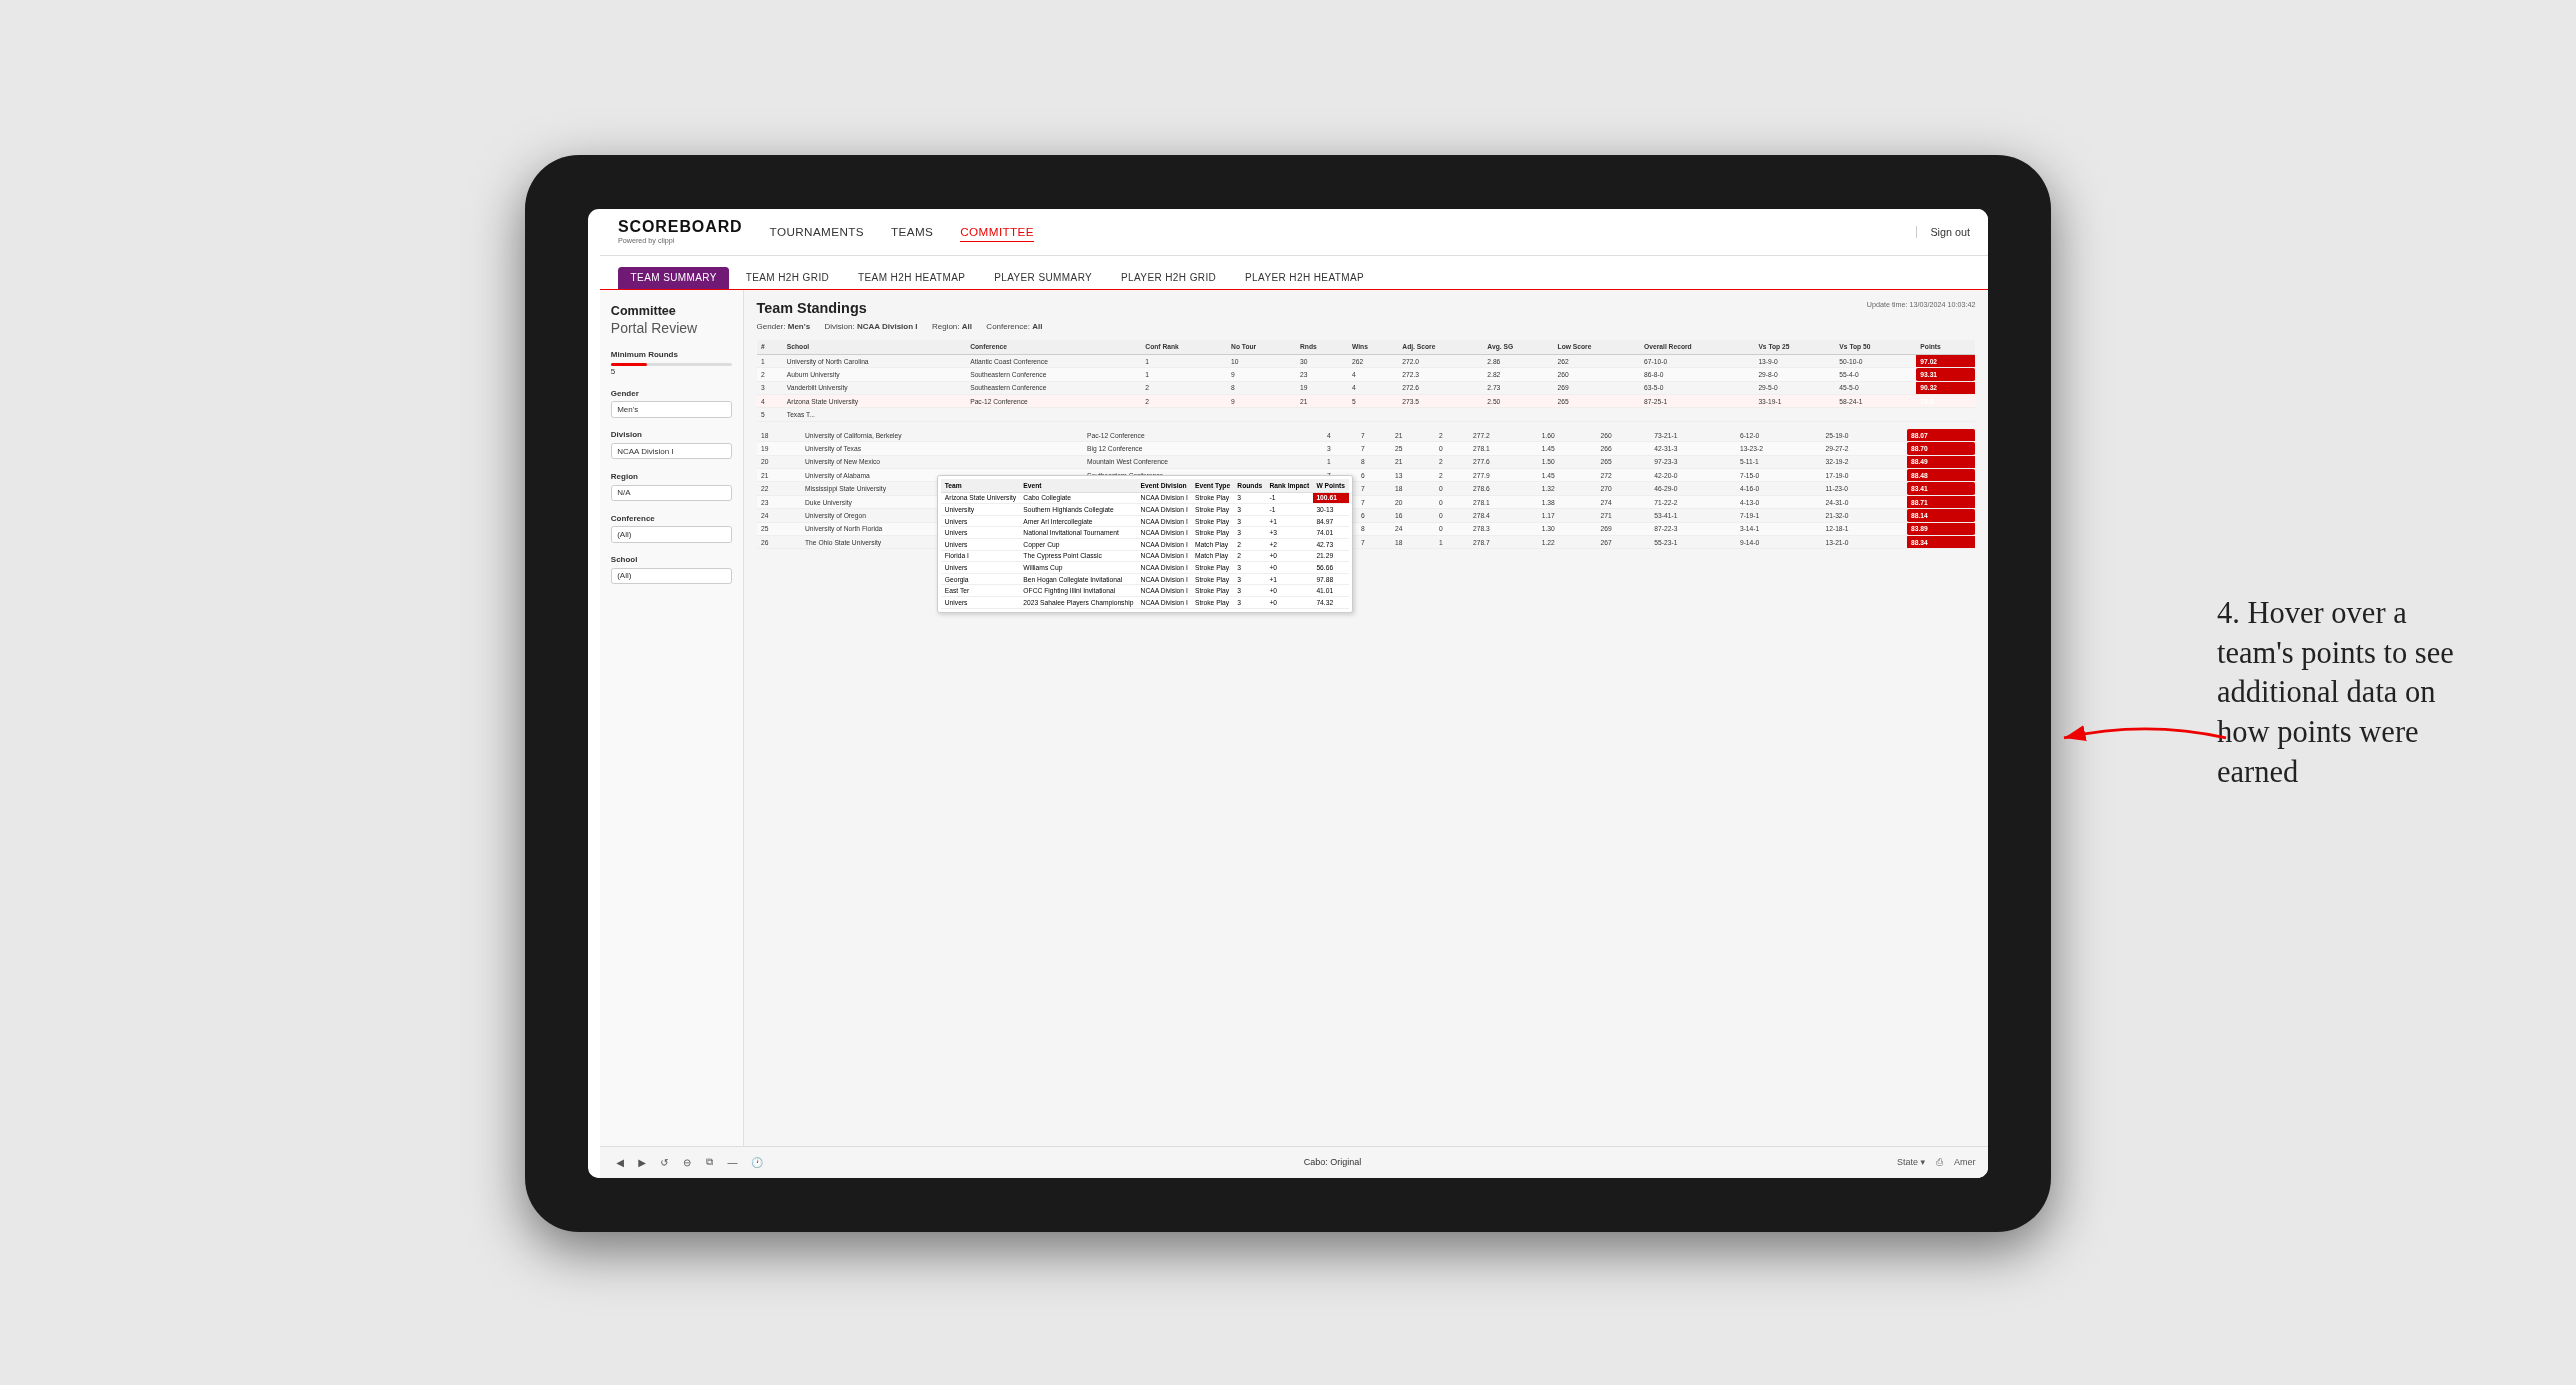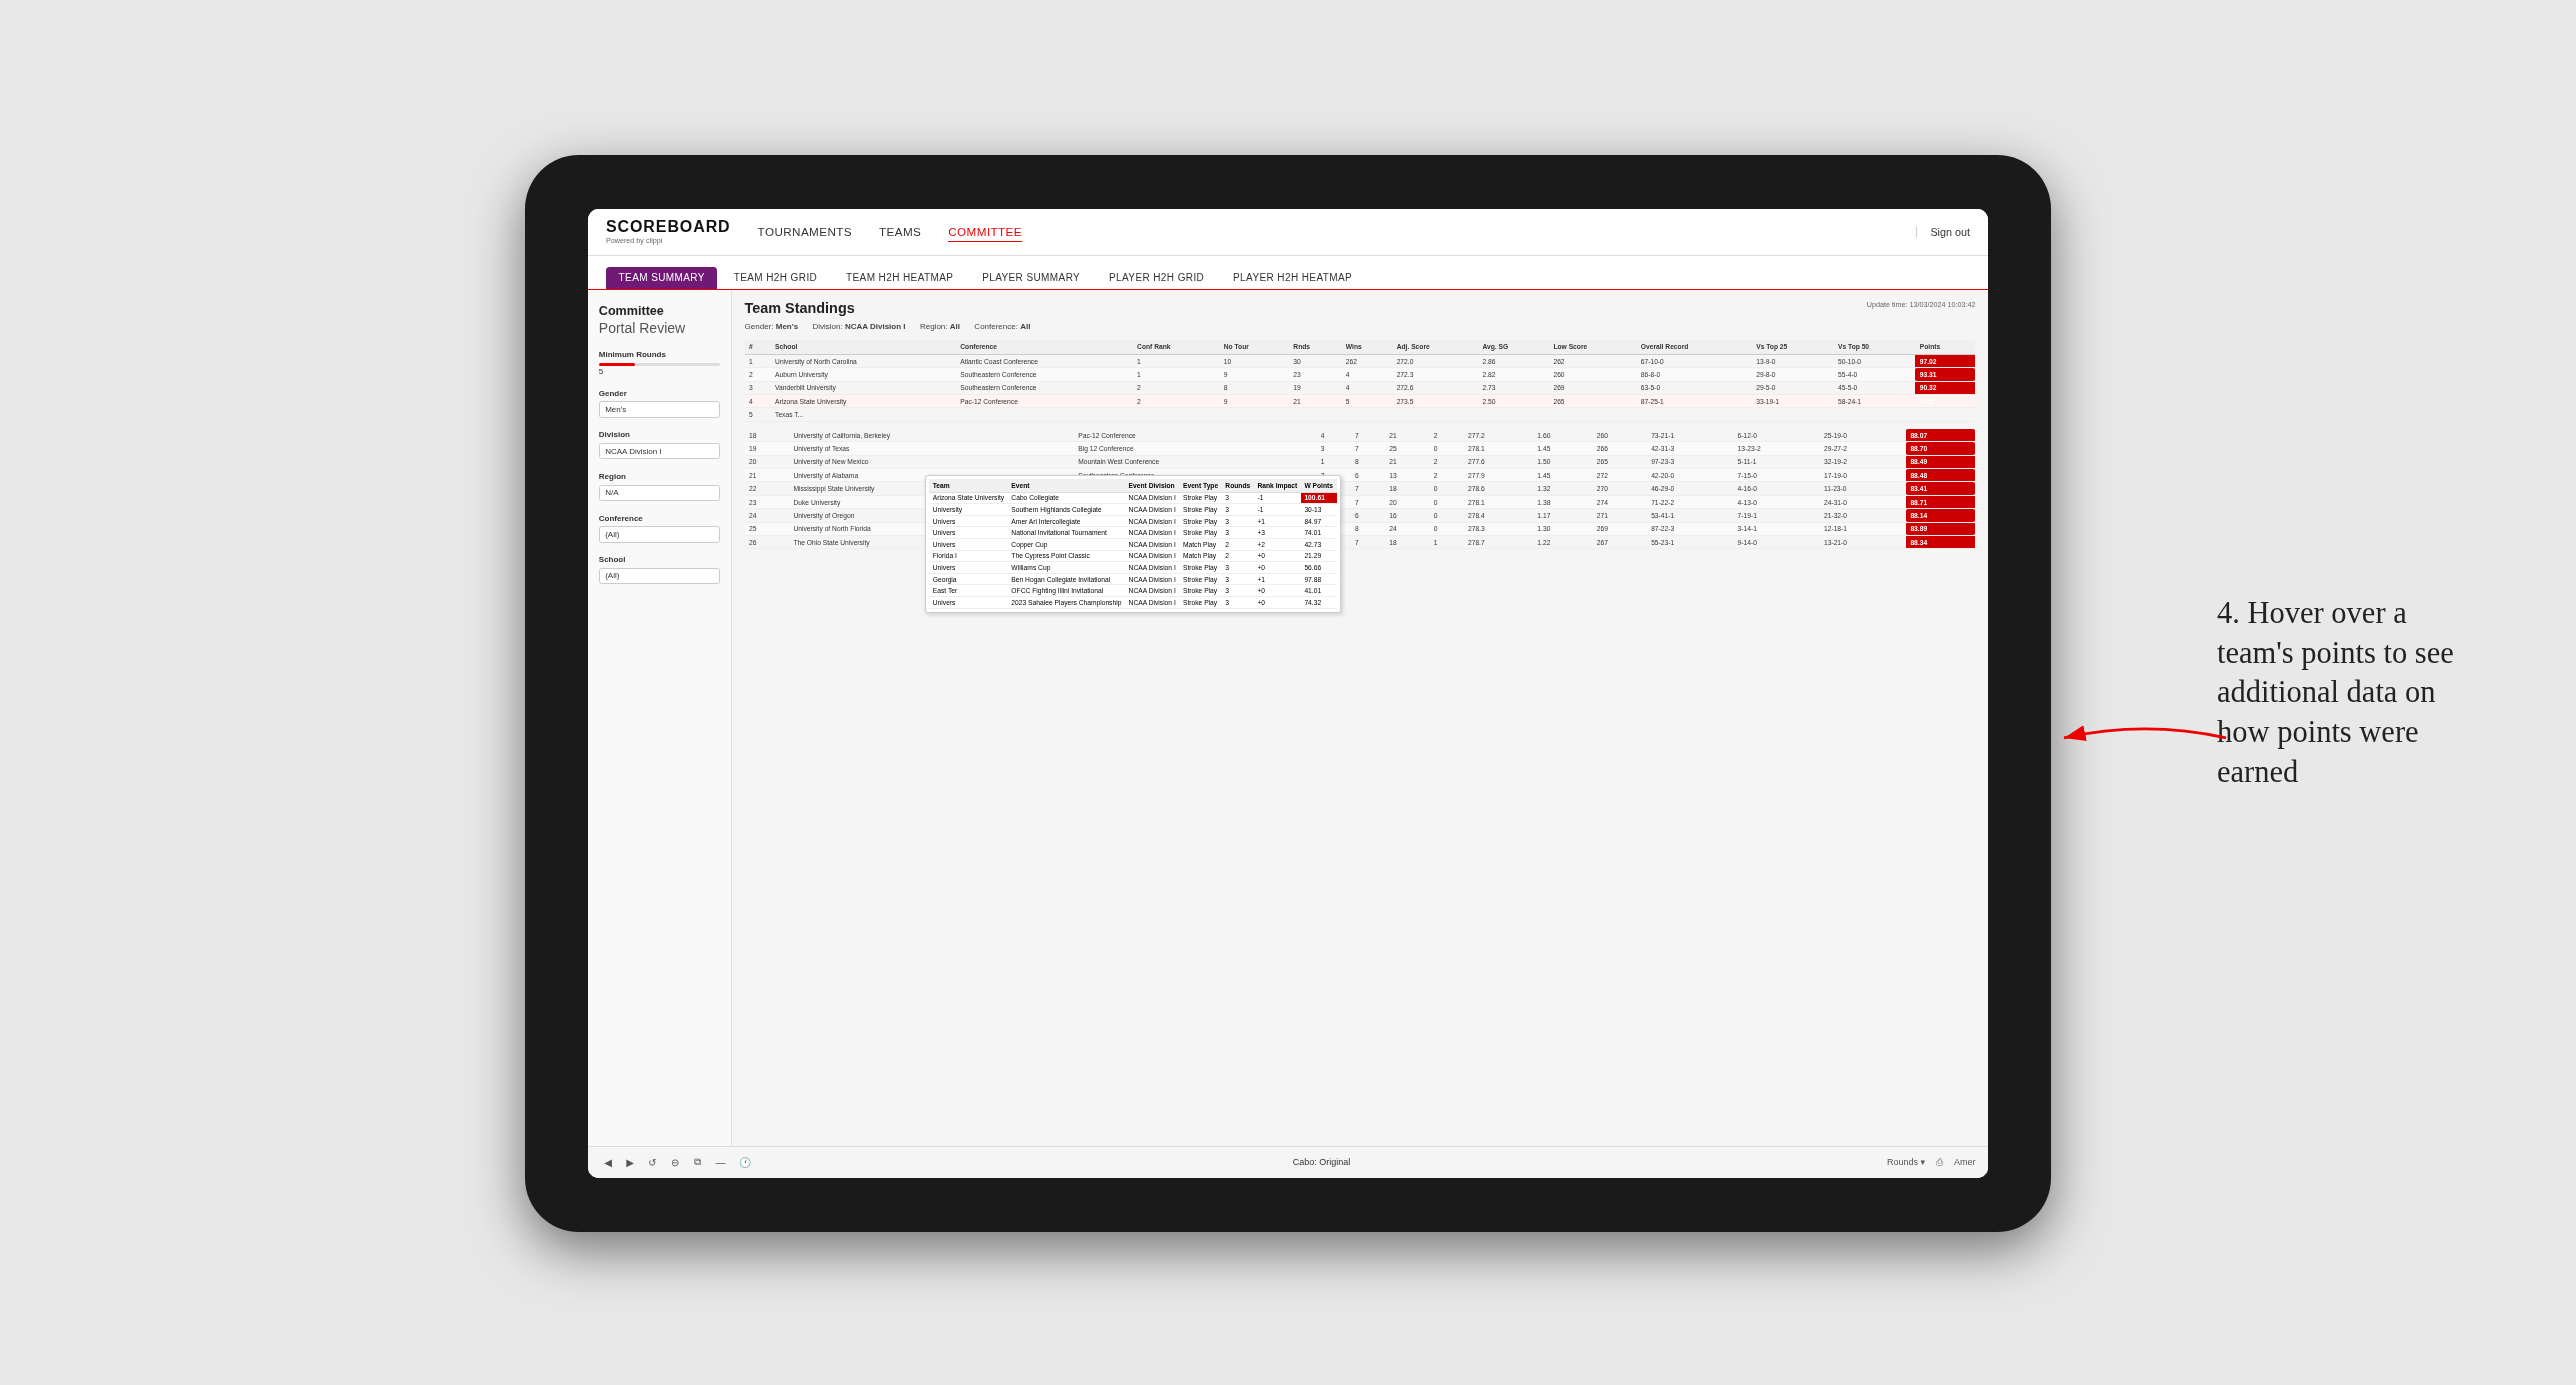--- a/index.html
+++ b/index.html
@@ -35,20 +35,21 @@
       position: relative;
     }
     .tablet-screen {
       width: 1400px;
       height: 969px;
       background: #fff;
       border-radius: 10.8px;
       overflow: hidden;
       display: flex;
       flex-direction: column;
+      padding-left: 12px;
     }
     
     .top-nav {
       display: flex;
       align-items: center;
       background: #fff;
       border-bottom: 0.9px solid #ddd;
       padding: 0 18px;
       height: 47px;
       flex-shrink: 0;
@@ -796,21 +797,21 @@
           <span class="toolbar-btn">↺</span>
           <span class="toolbar-btn">⊖</span>
           <span class="toolbar-btn">⧉</span>
           <span class="toolbar-btn">—</span>
           <span class="toolbar-btn">🕐</span>
         </div>
         <div class="toolbar-center">
           <span>Cabo: Original</span>
         </div>
         <div class="toolbar-right">
-          <span>Rounds ▾</span>
+          <span>State ▾</span>
           <span>⎙</span>
           <span>Amer</span>
         </div>
       </div>
     </div>
   </div>
 
   <div class="annotation-area">
     <div class="annotation-text">4. Hover over a team's points to see additional data on how points were earned</div>
 

